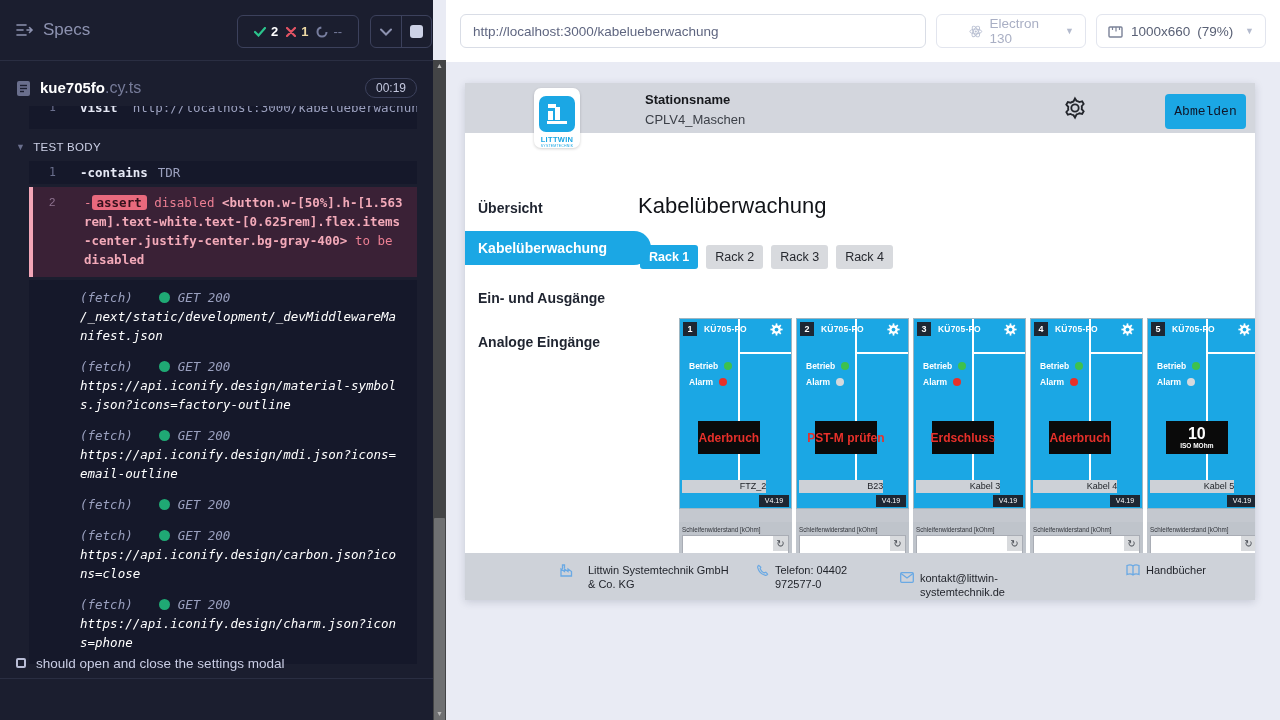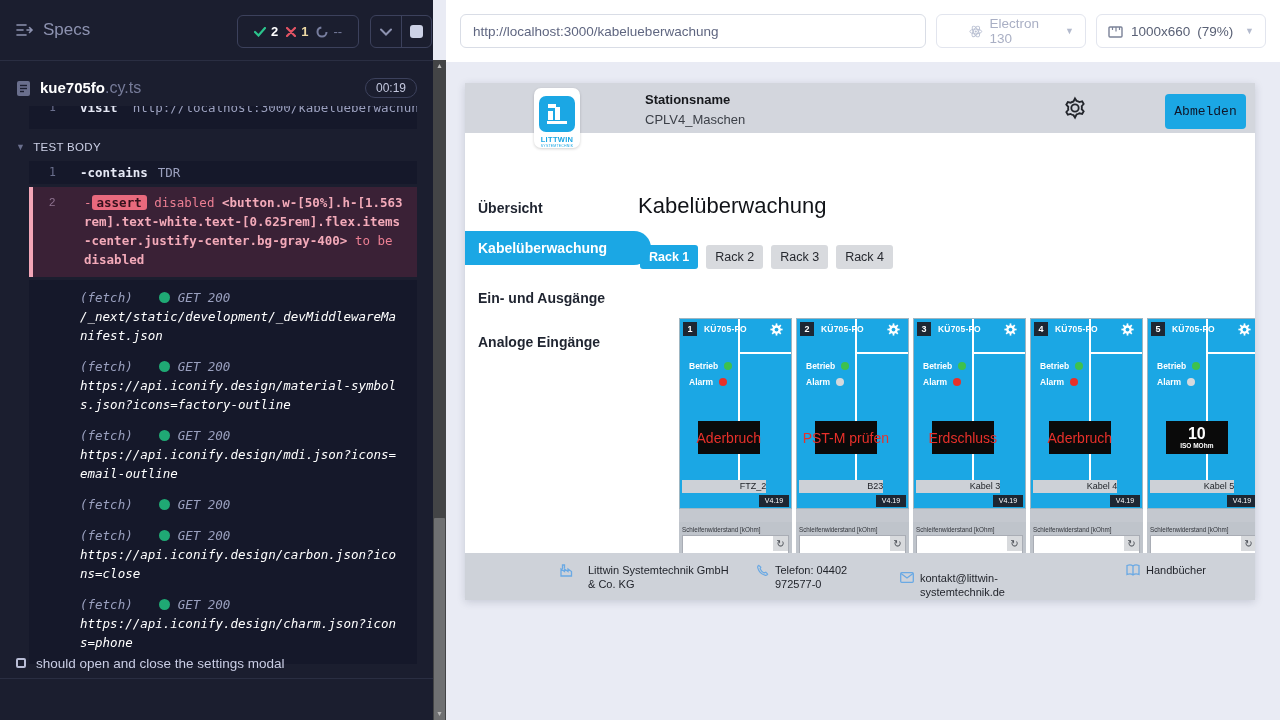--- a/index.html
+++ b/index.html
@@ -102,21 +102,21 @@
   .card { width:113px; height:300px; position:relative; }
   .panel { position:relative; width:113px; height:191px; background:#1ba7e4; border:1px solid #9fb6c2; }
   .vline { position:absolute; left:52%; top:0; width:2px; height:172px; background:#fff; }
   .rc-hline { position:absolute; left:calc(52% + 2px); right:0; top:33px; height:2px; background:#fff; }
   .num-badge { position:absolute; left:3px; top:3px; width:14px; height:14px; background:#1d2733; color:#fff; font-size:9px; font-weight:bold; text-align:center; line-height:14px; }
   .card-title { position:absolute; left:24px; top:5px; color:#fff; font-size:8.5px; font-weight:bold; letter-spacing:.2px; }
   .card-gear { position:absolute; right:7px; top:3px; width:15px; height:15px; cursor:pointer; }
   .led-row { position:absolute; left:9px; display:flex; align-items:center; gap:6px; color:#fff; font-size:8.5px; font-weight:bold; }
   .led { width:8px; height:8px; border-radius:50%; }
   .status-box { position:absolute; left:16%; top:102px; width:56%; height:33px; background:#0a0a0a; display:flex; flex-direction:column; align-items:center; justify-content:center; z-index:2; }
-  .status-txt { color:#e8302a; font-size:14px; font-weight:normal; white-space:nowrap; }
+  .status-txt { color:#e8302a; font-size:12px; font-weight:bold; white-space:nowrap; }
   .status-big { color:#fff; font-size:16px; font-weight:bold; line-height:16px; }
   .status-sub { color:#fff; font-size:6.5px; font-weight:bold; }
   .cable-strip { position:absolute; left:2px; top:161px; width:76%; height:13px; background:#cdd1d7; color:#22252a; font-size:9px; text-align:right; line-height:13px; }
   .ver-box { position:absolute; right:2px; top:176px; width:30px; height:12px; background:#1d2733; color:#fff; font-size:7px; text-align:center; line-height:12px; }
   .band { width:113px; height:13px; background:#c4c8cf; }
   .lower { width:113px; background:#bfc4cb; padding:2px 3px 0 3px; }
   .res-label { font-size:6.3px; color:#33363c; height:11px; line-height:11px; }
   .res-box { position:relative; width:107px; height:34px; background:#fff; border:1px solid #a9adb5; }
   .refresh-btn { position:absolute; right:0; top:0; width:15px; height:15px; background:#d8dadd; color:#4a4e55; font-size:10px; line-height:15px; text-align:center; cursor:pointer; }
 

